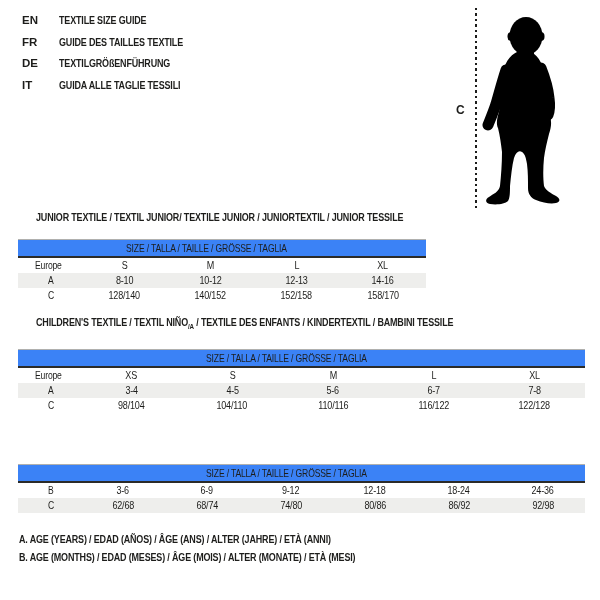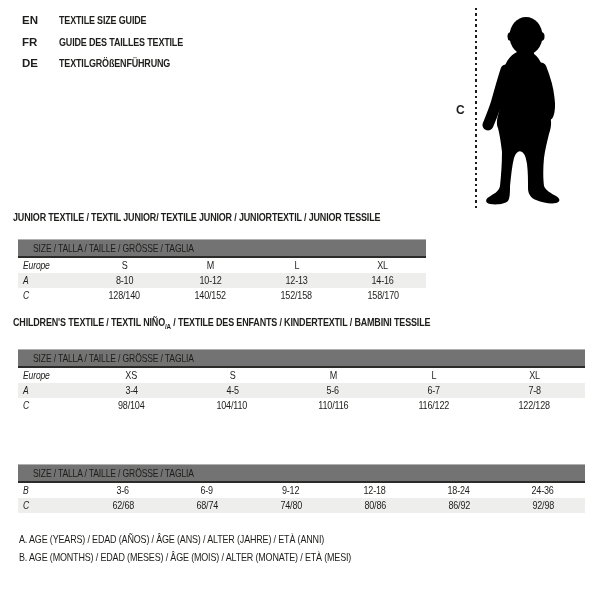--- a/index.html
+++ b/index.html
@@ -15,56 +15,60 @@
   .lang-list{position:absolute;left:22px;top:10px;font-size:11.5px;font-weight:bold;}
   .lang-row{display:flex;height:21.5px;line-height:21.5px;}
   .lang-code{width:37px;}
   
   .dotted-line{position:absolute;left:475px;top:8px;width:2px;height:202px;
     background:repeating-linear-gradient(to bottom,#1d1d1b 0 2.5px,transparent 2.5px 5.5px);}
   .measure-letter{position:absolute;left:456px;top:103px;font-size:12px;font-weight:bold;}
   .baby-svg{position:absolute;left:481px;top:10px;}
 
   
-  .sec-title{position:absolute;left:13px;font-size:11.5px;font-weight:bold;white-space:nowrap;}
+  .sec-title{position:absolute;left:36px;font-size:11.5px;font-weight:bold;white-space:nowrap;}
   .sec-title sub{font-size:8px;}
   .title2-wrap{display:inline-block;transform:scaleX(0.78);transform-origin:0 50%;letter-spacing:-0.2px;white-space:nowrap;}
 
   
   .size-table{position:absolute;left:18px;font-size:11px;}
   .w-narrow{width:408px;}
   .w-wide{width:567px;}
-  .size-bar{background:#737373;height:16px;line-height:16px;padding-left:15px;
-    border-top:1px solid #b0b0ae;border-bottom:2px solid #2b2b29;}
+  .size-bar{background:#3b82f6;height:16px;line-height:16px;padding-left:15px;
+    border-top:1px solid #b0b0ae;border-bottom:2px solid #2b2b29;text-align:center;}
   .t-row{display:flex;height:15px;line-height:15px;}
   .t-row.alt{background:#eeeeec;}
-  .cell-label{width:58px;padding-left:5px;text-align:left;font-style:italic;}
+  .cell-label{width:58px;padding-left:5px;text-align:center;}
   .cell-val{flex:1;text-align:center;}
 
   
-  .footnotes{position:absolute;left:19px;top:530px;font-size:11.5px;font-weight:normal;}
+  .footnotes{position:absolute;left:19px;top:530px;font-size:11.5px;font-weight:bold;}
   .footnote{height:18px;line-height:18px;white-space:nowrap;}
 </style>
 </head>
 <body>
 
 <div class="page">
 
   <div class="lang-list">
     <div class="lang-row">
       <span class="lang-code">EN</span>
       <span class="cond">TEXTILE SIZE GUIDE</span>
     </div>
     <div class="lang-row">
       <span class="lang-code">FR</span>
       <span class="cond">GUIDE DES TAILLES TEXTILE</span>
     </div>
     <div class="lang-row">
       <span class="lang-code">DE</span>
       <span class="cond">TEXTILGRÖßENFÜHRUNG</span>
+    </div>
+    <div class="lang-row">
+      <span class="lang-code">IT</span>
+      <span class="cond">GUIDA ALLE TAGLIE TESSILI</span>
     </div>
   </div>
 
   <div class="dotted-line"></div>
   <div class="measure-letter">C</div>
   <svg class="baby-svg" width="88" height="198" viewBox="0 0 88 198" xmlns="http://www.w3.org/2000/svg">
     <g fill="#000">
       <ellipse cx="45" cy="26" rx="16.5" ry="19"></ellipse>
       <rect x="26.5" y="22" width="37" height="9" rx="4"></rect>
       <rect x="37" y="38" width="16" height="10"></rect>

